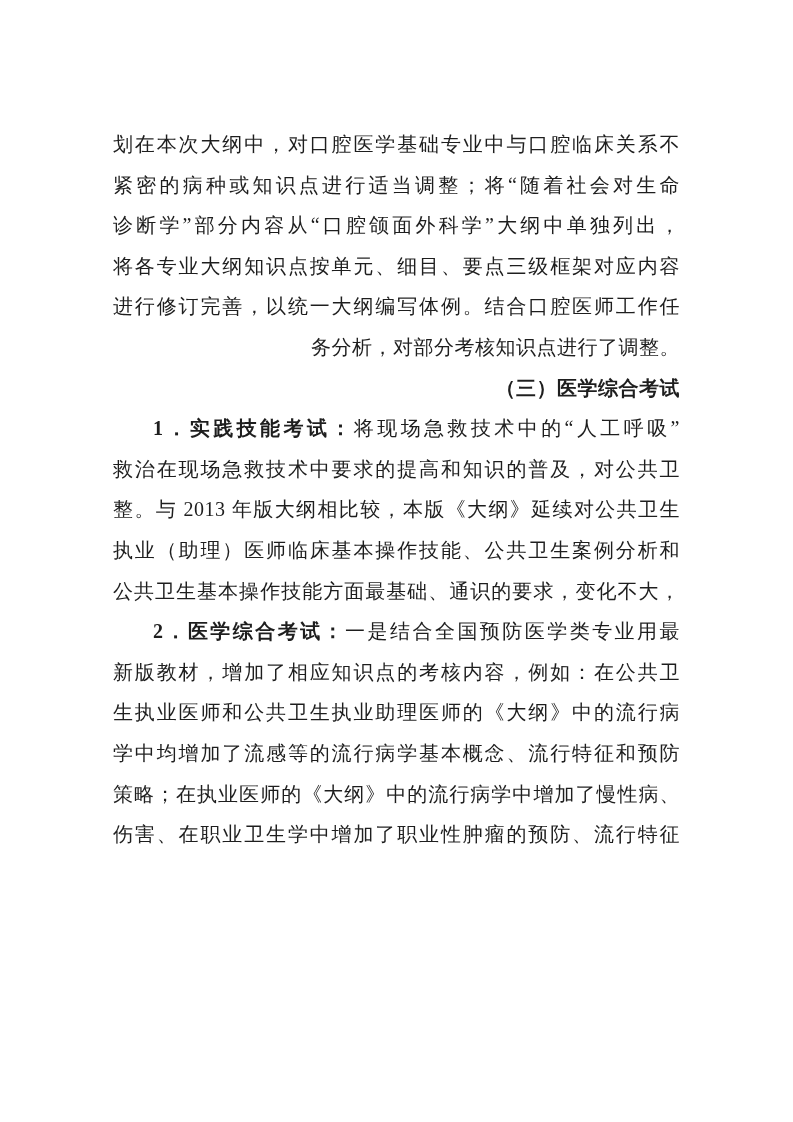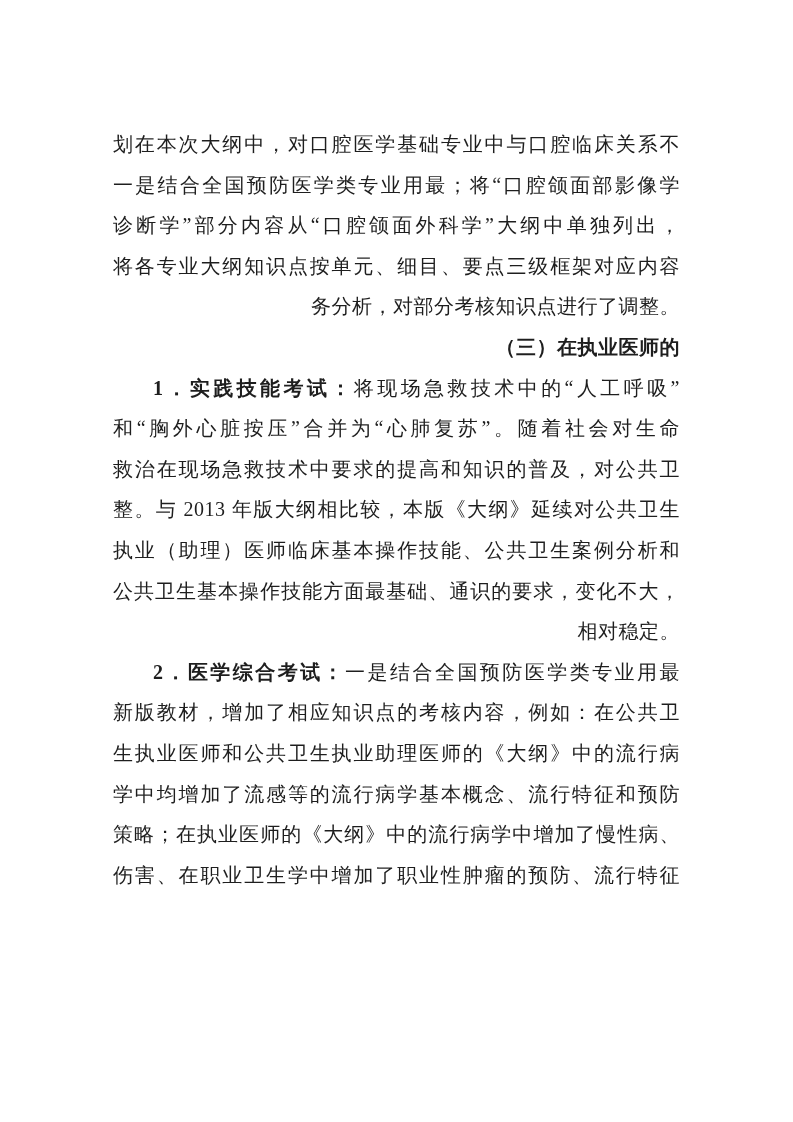--- a/index.html
+++ b/index.html
@@ -40,32 +40,31 @@
   .bold {
     font-weight: bold;
   }
 </style>
 </head>
 <body>
 
 <div class="page">
   <div class="text-block" id="text-block">
       <div class="line justify">划在本次大纲中，对口腔医学基础专业中与口腔临床关系不</div>
-      <div class="line justify">一是结合全国预防医学类专业用最；将“口腔颌面部影像学</div>
+      <div class="line justify">紧密的病种或知识点进行适当调整；将“随着社会对生命</div>
       <div class="line justify">诊断学”部分内容从“口腔颌面外科学”大纲中单独列出，</div>
       <div class="line justify">将各专业大纲知识点按单元、细目、要点三级框架对应内容</div>
+      <div class="line justify">进行修订完善，以统一大纲编写体例。结合口腔医师工作任</div>
       <div class="line">务分析，对部分考核知识点进行了调整。</div>
-      <div class="line indent bold">（三）在执业医师的</div>
+      <div class="line indent bold">（三）医学综合考试</div>
       <div class="line justify indent"><span class="bold">1．实践技能考试：</span><span>将现场急救技术中的“人工呼吸”</span></div>
-      <div class="line justify">和“胸外心脏按压”合并为“心肺复苏”。随着社会对生命</div>
       <div class="line justify">救治在现场急救技术中要求的提高和知识的普及，对公共卫</div>
       <div class="line justify">整。与 2013 年版大纲相比较，本版《大纲》延续对公共卫生</div>
       <div class="line justify">执业（助理）医师临床基本操作技能、公共卫生案例分析和</div>
       <div class="line justify">公共卫生基本操作技能方面最基础、通识的要求，变化不大，</div>
-      <div class="line">相对稳定。</div>
       <div class="line justify indent"><span class="bold">2．医学综合考试：</span><span>一是结合全国预防医学类专业用最</span></div>
       <div class="line justify">新版教材，增加了相应知识点的考核内容，例如：在公共卫</div>
       <div class="line justify">生执业医师和公共卫生执业助理医师的《大纲》中的流行病</div>
       <div class="line justify">学中均增加了流感等的流行病学基本概念、流行特征和预防</div>
       <div class="line justify">策略；在执业医师的《大纲》中的流行病学中增加了慢性病、</div>
       <div class="line justify">伤害、在职业卫生学中增加了职业性肿瘤的预防、流行特征</div>
     </div>
 </div>
 
 </body></html>

